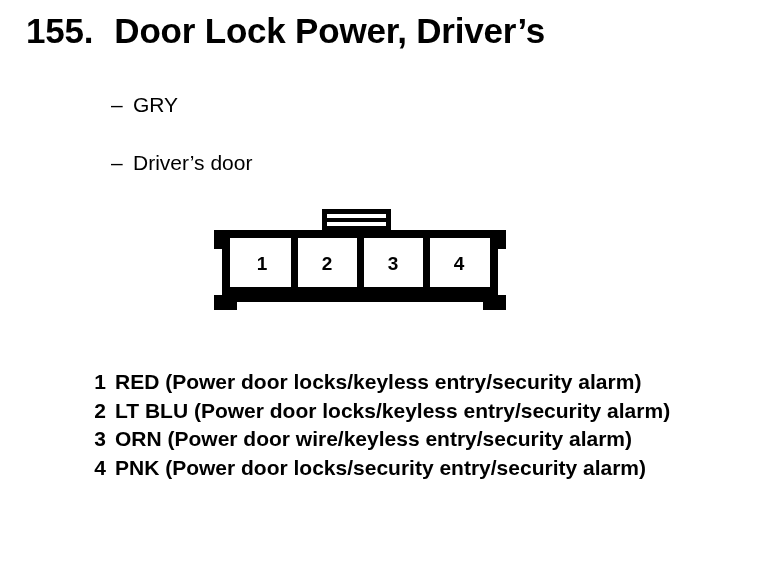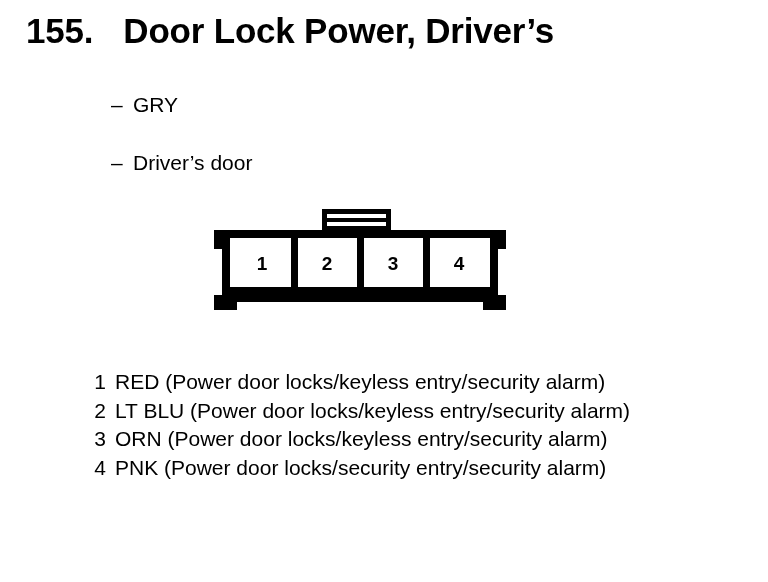--- a/index.html
+++ b/index.html
@@ -22,21 +22,21 @@
     left: 26px;
     top: 12px;
     font-size: 35px;
     font-weight: bold;
     letter-spacing: -0.2px;
     white-space: nowrap;
     line-height: 1.1;
   }
   #title .num {
     display: inline-block;
-    margin-right: 30px;
+    margin-right: 21px;
   }
 
   
   #bullets {
     position: absolute;
     left: 111px;
     top: 62px;
     font-size: 21px;
     line-height: 29.5px;
   }
@@ -72,20 +72,21 @@
   #pin-list {
     position: absolute;
     left: 84px;
     top: 368px;
     font-size: 21px;
     line-height: 28.5px;
   }
   .pin-row {
     white-space: nowrap;
     display: block;
+    font-weight: bold;
   }
   .pin-idx {
     display: inline-block;
     width: 22px;
     text-align: right;
     margin-right: 9px;
   }
 </style>
 </head>
 <body>
@@ -174,18 +175,18 @@
 </div>
 
 <div id="pin-list">
   <div class="pin-row">
     <span class="pin-idx">1</span><span>RED (Power door locks/keyless entry/security alarm)</span>
   </div>
   <div class="pin-row">
     <span class="pin-idx">2</span><span>LT BLU (Power door locks/keyless entry/security alarm)</span>
   </div>
   <div class="pin-row">
-    <span class="pin-idx">3</span><span>ORN (Power door locks/keyless entry/security alarm)</span>
+    <span class="pin-idx">3</span><span>ORN (Power door wire/keyless entry/security alarm)</span>
   </div>
   <div class="pin-row">
     <span class="pin-idx">4</span><span>PNK (Power door locks/security entry/security alarm)</span>
   </div>
 </div>
 
 </body></html>

